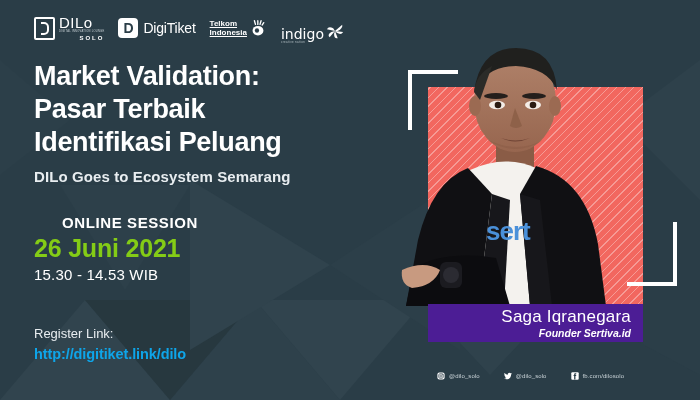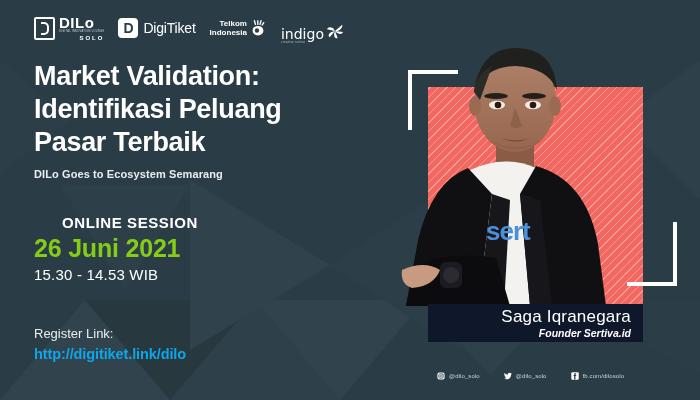--- a/index.html
+++ b/index.html
@@ -24,51 +24,51 @@
   }
   .logo{display:flex;align-items:center;gap:4px;color:#fff;}
 
   
   .dilo-mark{
     width:21px;height:23px;border:2.5px solid #ffffff;border-radius:2px;
     display:flex;align-items:center;justify-content:center;box-sizing:border-box;
   }
   .dilo-mark .inner{width:8px;height:13px;border:2px solid #fff;border-radius:0 5px 5px 0;border-left:none;box-sizing:border-box;}
   .dilo-txt{display:flex;flex-direction:column;line-height:1;}
-  .dilo-word{font-size:15px;font-weight:700;letter-spacing:.5px;color:#fff;}
+  .dilo-word{font-size:15px;font-weight:400;letter-spacing:.5px;color:#fff;}
   .dilo-tag{font-size:2.6px;letter-spacing:.3px;color:#cfd8dc;margin-top:1px;}
   .dilo-solo{font-size:6px;letter-spacing:2px;color:#fff;text-align:right;margin-top:1px;font-weight:700;}
 
   
   .dt-mark{
     width:20px;height:20px;background:#fff;border-radius:4px;
     display:flex;align-items:center;justify-content:center;
   }
   .dt-mark .d{font-size:14px;font-weight:700;color:#2a3d47;line-height:1;}
   .dt-word{font-size:14px;color:#fff;letter-spacing:-.2px;}
   .dt-word b{font-weight:400;}
 
   
-  .tk-txt{font-size:8px;font-weight:700;line-height:9px;color:#fff;text-align:right;}
+  .tk-txt{font-size:8px;font-weight:700;line-height:9px;color:#fff;text-decoration:underline;}
   .tk-hand{position:relative;width:17px;height:17px;}
 
   
   .ind-word{font-size:14px;color:#fff;font-family:"DejaVu Sans", sans-serif;}
   .ind-sub{font-size:2.8px;color:#b7c3c8;letter-spacing:.4px;}
   .ind-fan{width:18px;height:18px;position:relative;}
 
   
   .headline{
     position:absolute;left:34px;top:60px;width:345px;
     color:#ffffff;font-weight:700;font-size:27px;line-height:33px;
     letter-spacing:-.3px;
   }
   .subhead{
     position:absolute;left:34px;top:168px;
-    color:#e8edf0;font-size:11px;font-weight:700;letter-spacing:.1px;
+    color:#e8edf0;font-size:15px;font-weight:700;letter-spacing:.1px;
   }
   .session-label{
     position:absolute;left:34px;top:214px;
     color:#ffffff;font-size:15px;font-weight:700;letter-spacing:.6px;margin-left:28px;
   }
   .session-date{
     position:absolute;left:34px;top:234px;
     color:#84cc16;font-size:25px;font-weight:700;letter-spacing:-.2px;
   }
   .session-time{
@@ -99,21 +99,21 @@
       -45deg,
       rgba(255,255,255,.34) 0px, rgba(255,255,255,.34) 1px,
       rgba(0,0,0,0) 1px, rgba(0,0,0,0) 6px);
   }
 
   
   .photo{position:absolute;left:400px;top:44px;width:275px;height:262px;overflow:hidden;}
 
   .namebar{
     position:absolute;left:428px;top:304px;width:215px;height:38px;
-    background:#0f172a;
+    background:#4c1d95;
   }
   .name{
     position:absolute;right:12px;top:3px;
     color:#ffffff;font-size:17px;font-weight:400;letter-spacing:.2px;
     white-space:nowrap;
   }
   .role{
     position:absolute;right:12px;top:23px;
     color:#ffffff;font-size:10.5px;font-weight:700;font-style:italic;
     white-space:nowrap;
@@ -204,22 +204,22 @@
             <path d="M10 10 L4 17 Q1 14 6 11 Z"></path>
             <path d="M10 10 L1 8 Q3 4 8 7 Z"></path>
           </g>
         </svg>
       </div>
     </div>
   </div>
 
   <div class="headline">
     <div>Market Validation:</div>
+    <div>Pasar Terbaik</div>
     <div>Identifikasi Peluang</div>
-    <div>Pasar Terbaik</div>
   </div>
   <div class="subhead">DILo Goes to Ecosystem Semarang</div>
 
   <div class="session-label">ONLINE SESSION</div>
   <div class="session-date">26 Juni 2021</div>
   <div class="session-time">15.30 - 14.53 WIB</div>
 
   <div class="reg-label">Register Link:</div>
   <div class="reg-link">http://digitiket.link/dilo</div>
 

